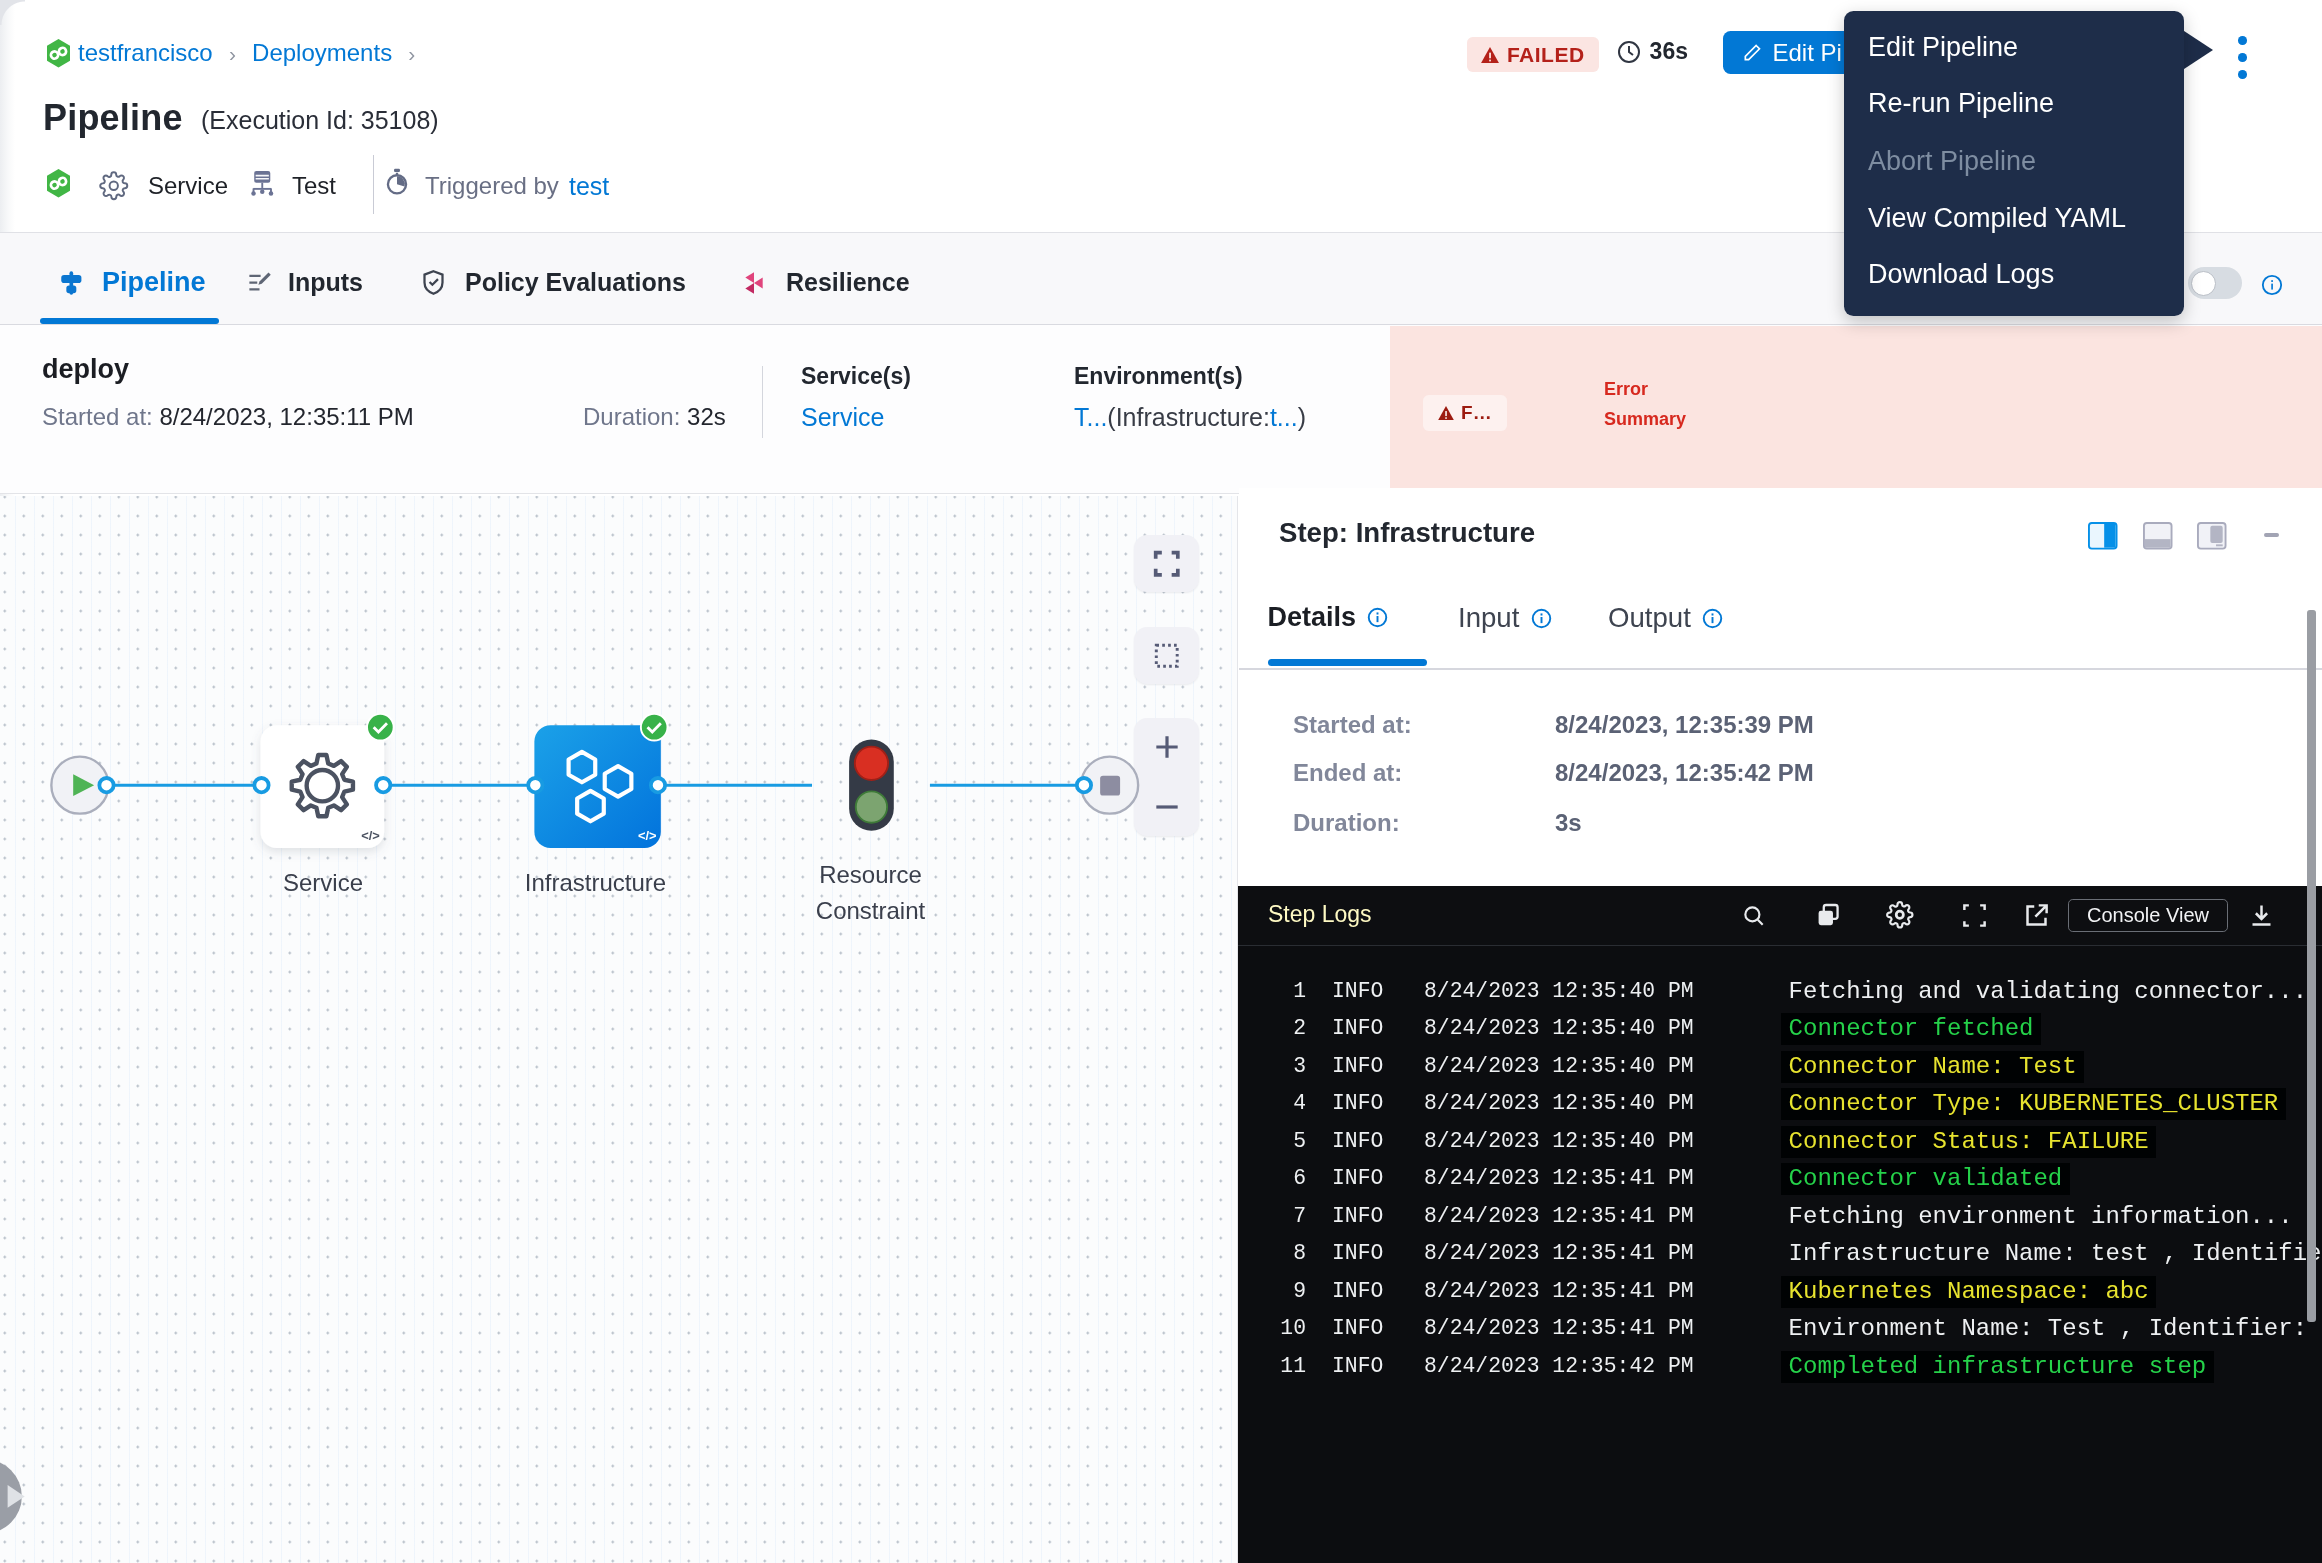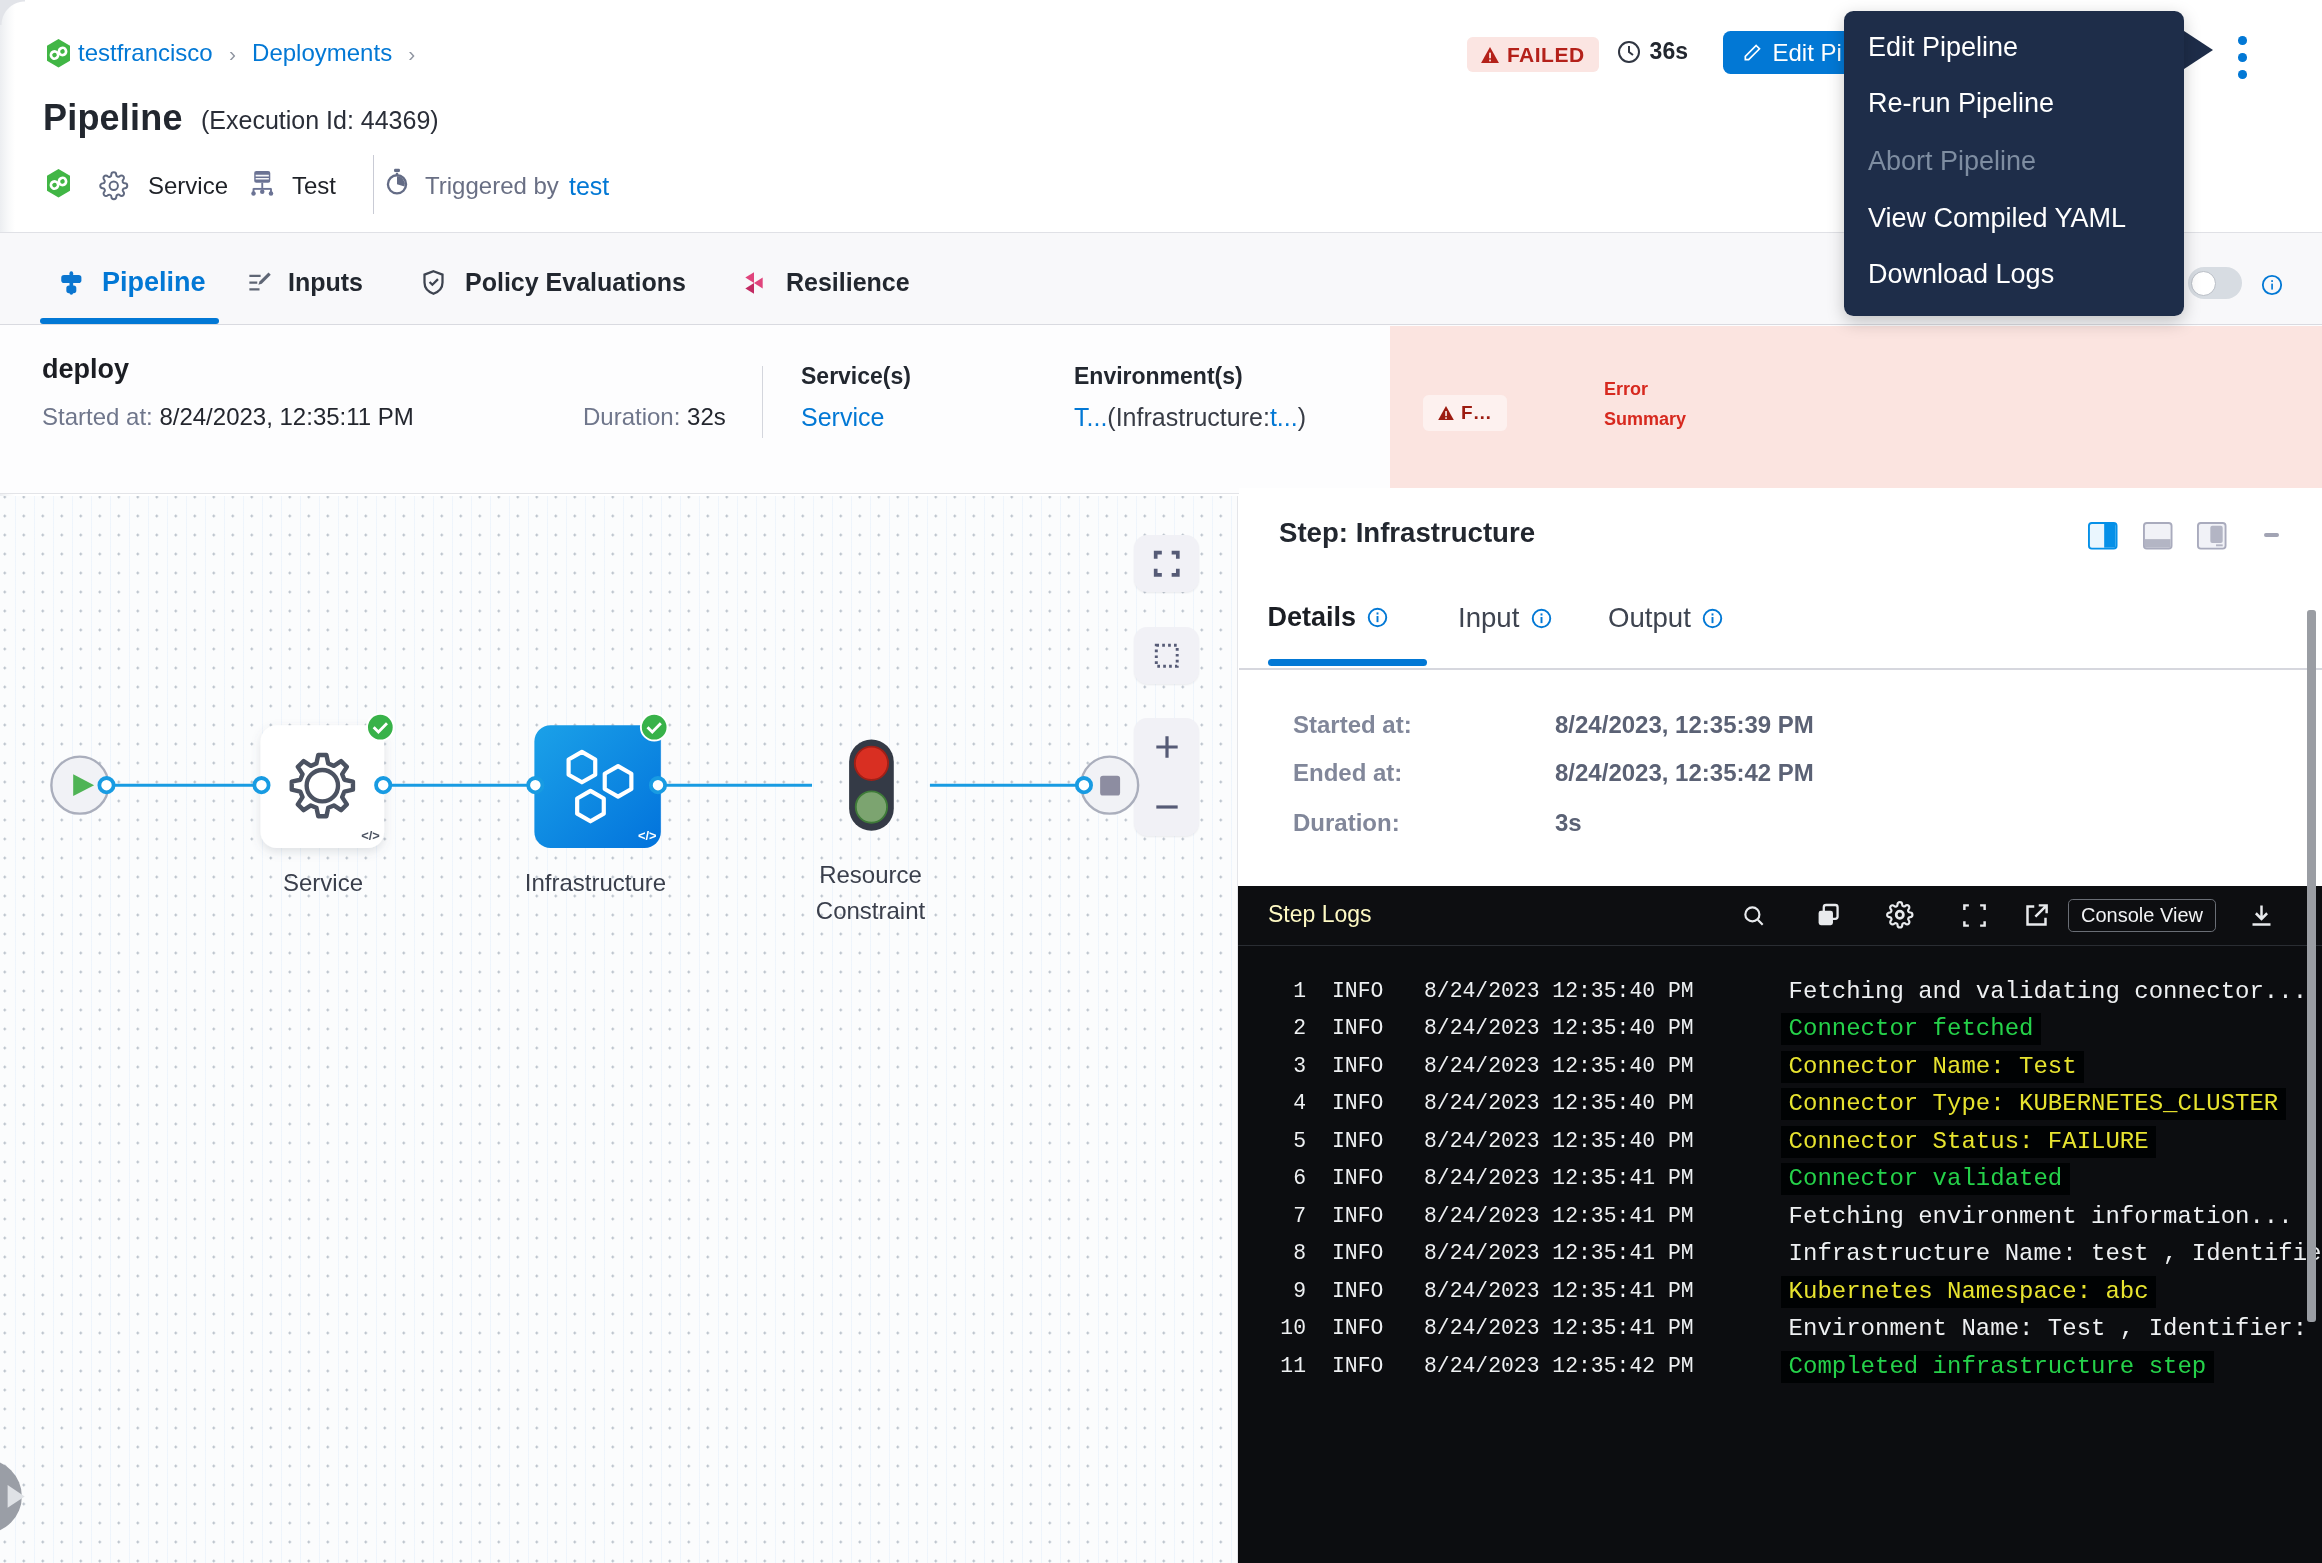--- a/index.html
+++ b/index.html
@@ -66,21 +66,21 @@
 .dtab b { font-weight:700; font-size:27px; color:#1b1e24; }
 #dtabline { position:absolute; left:28.5px; top:171px; width:159px; height:6.7px; background:#0278d5; border-radius:4.8px; }
 #dtabdiv { position:absolute; left:0px; top:180px; width:1083px; height:1.9px; background:#d6d7de; }
 .drow { position:absolute; left:54px; font-size:24px; font-weight:700; color:#81879a; }
 .drow b { position:absolute; left:262px; font-size:24px; font-weight:700; color:#5b6275; white-space:nowrap; }
 
 
 #logpanel { position:absolute; left:1238px; top:886px; width:1084px; height:677px; background:#0c0d10; }
 #loghead { position:absolute; left:0; top:0; width:1084px; height:60px; background:#0d0e11; border-bottom:1px solid #2a2d33; }
 #loghead .t { position:absolute; left:30px; top:15px; font-size:23px; color:#fef9c3; }
-#consolebtn { position:absolute; left:830px; top:13.3px; width:148px; height:33px; border:1.9px solid #6a6e76; border-radius:4.8px; color:#f2f3f5; font-size:20px; display:flex; align-items:center; justify-content:center; }
+#consolebtn { position:absolute; left:830px; top:13.3px; width:160px; height:33px; border:1.9px solid #6a6e76; border-radius:4.8px; color:#f2f3f5; font-size:20px; display:flex; align-items:center; justify-content:center; }
 .logrow { position:absolute; left:0; width:1084px; height:36px; font-family:"Liberation Mono", monospace; font-size:21.4px; color:#eef0f2; white-space:pre; }
 .logrow .ln { position:absolute; right: calc(1084px - 68px); text-align:right; width:57px; }
 .logrow .lv { position:absolute; left:94px; }
 .logrow .ts { position:absolute; left:186px; }
 .logrow .msg { position:absolute; left:543px; top:-2.9px; padding:1.9px 7.6px 2.9px 7.6px; font-size:24px; }
 .msg.hl { background:#000203; }
 .green { color:#25d24a; }
 .yellow { color:#e7e32f; }
 
 
@@ -103,21 +103,21 @@
 <svg class="abs" style="left:45px; top:39px;" width="27" height="28.5" viewBox="0 0 28 30">
   <path d="M14 0 L26.1 7 V23 L14 30 L1.9 23 V7 Z" fill="#41b645"></path>
   <g transform="rotate(-24 14 15)" fill="none" stroke="#ffffff" stroke-width="2.8">
     <circle cx="9.4" cy="15" r="3.8"></circle>
       <circle cx="18.6" cy="15" r="3.8"></circle>
   </g>
 </svg>
 <div class="bc">testfrancisco <span class="sep">›</span> <span>Deployments</span> <span class="sep">›</span></div>
 
 <div id="title">Pipeline</div>
-<div id="execid">(Execution Id: 44369)</div>
+<div id="execid">(Execution Id: 35108)</div>
 
 <svg class="abs" style="left:45px; top:169px;" width="27" height="28.5" viewBox="0 0 28 30">
   <path d="M14 0 L26.1 7 V23 L14 30 L1.9 23 V7 Z" fill="#41b645"></path>
   <g transform="rotate(-24 14 15)" fill="none" stroke="#ffffff" stroke-width="2.8">
     <circle cx="9.4" cy="15" r="3.8"></circle>
       <circle cx="18.6" cy="15" r="3.8"></circle>
   </g>
 </svg>
 <svg class="abs" style="left:99px; top:171px;" width="29.5" height="29.5" viewBox="0 0 24 24" fill="none" stroke="#606980" stroke-width="1.6" stroke-linejoin="round">
     <circle cx="12" cy="12" r="3.4"></circle>

